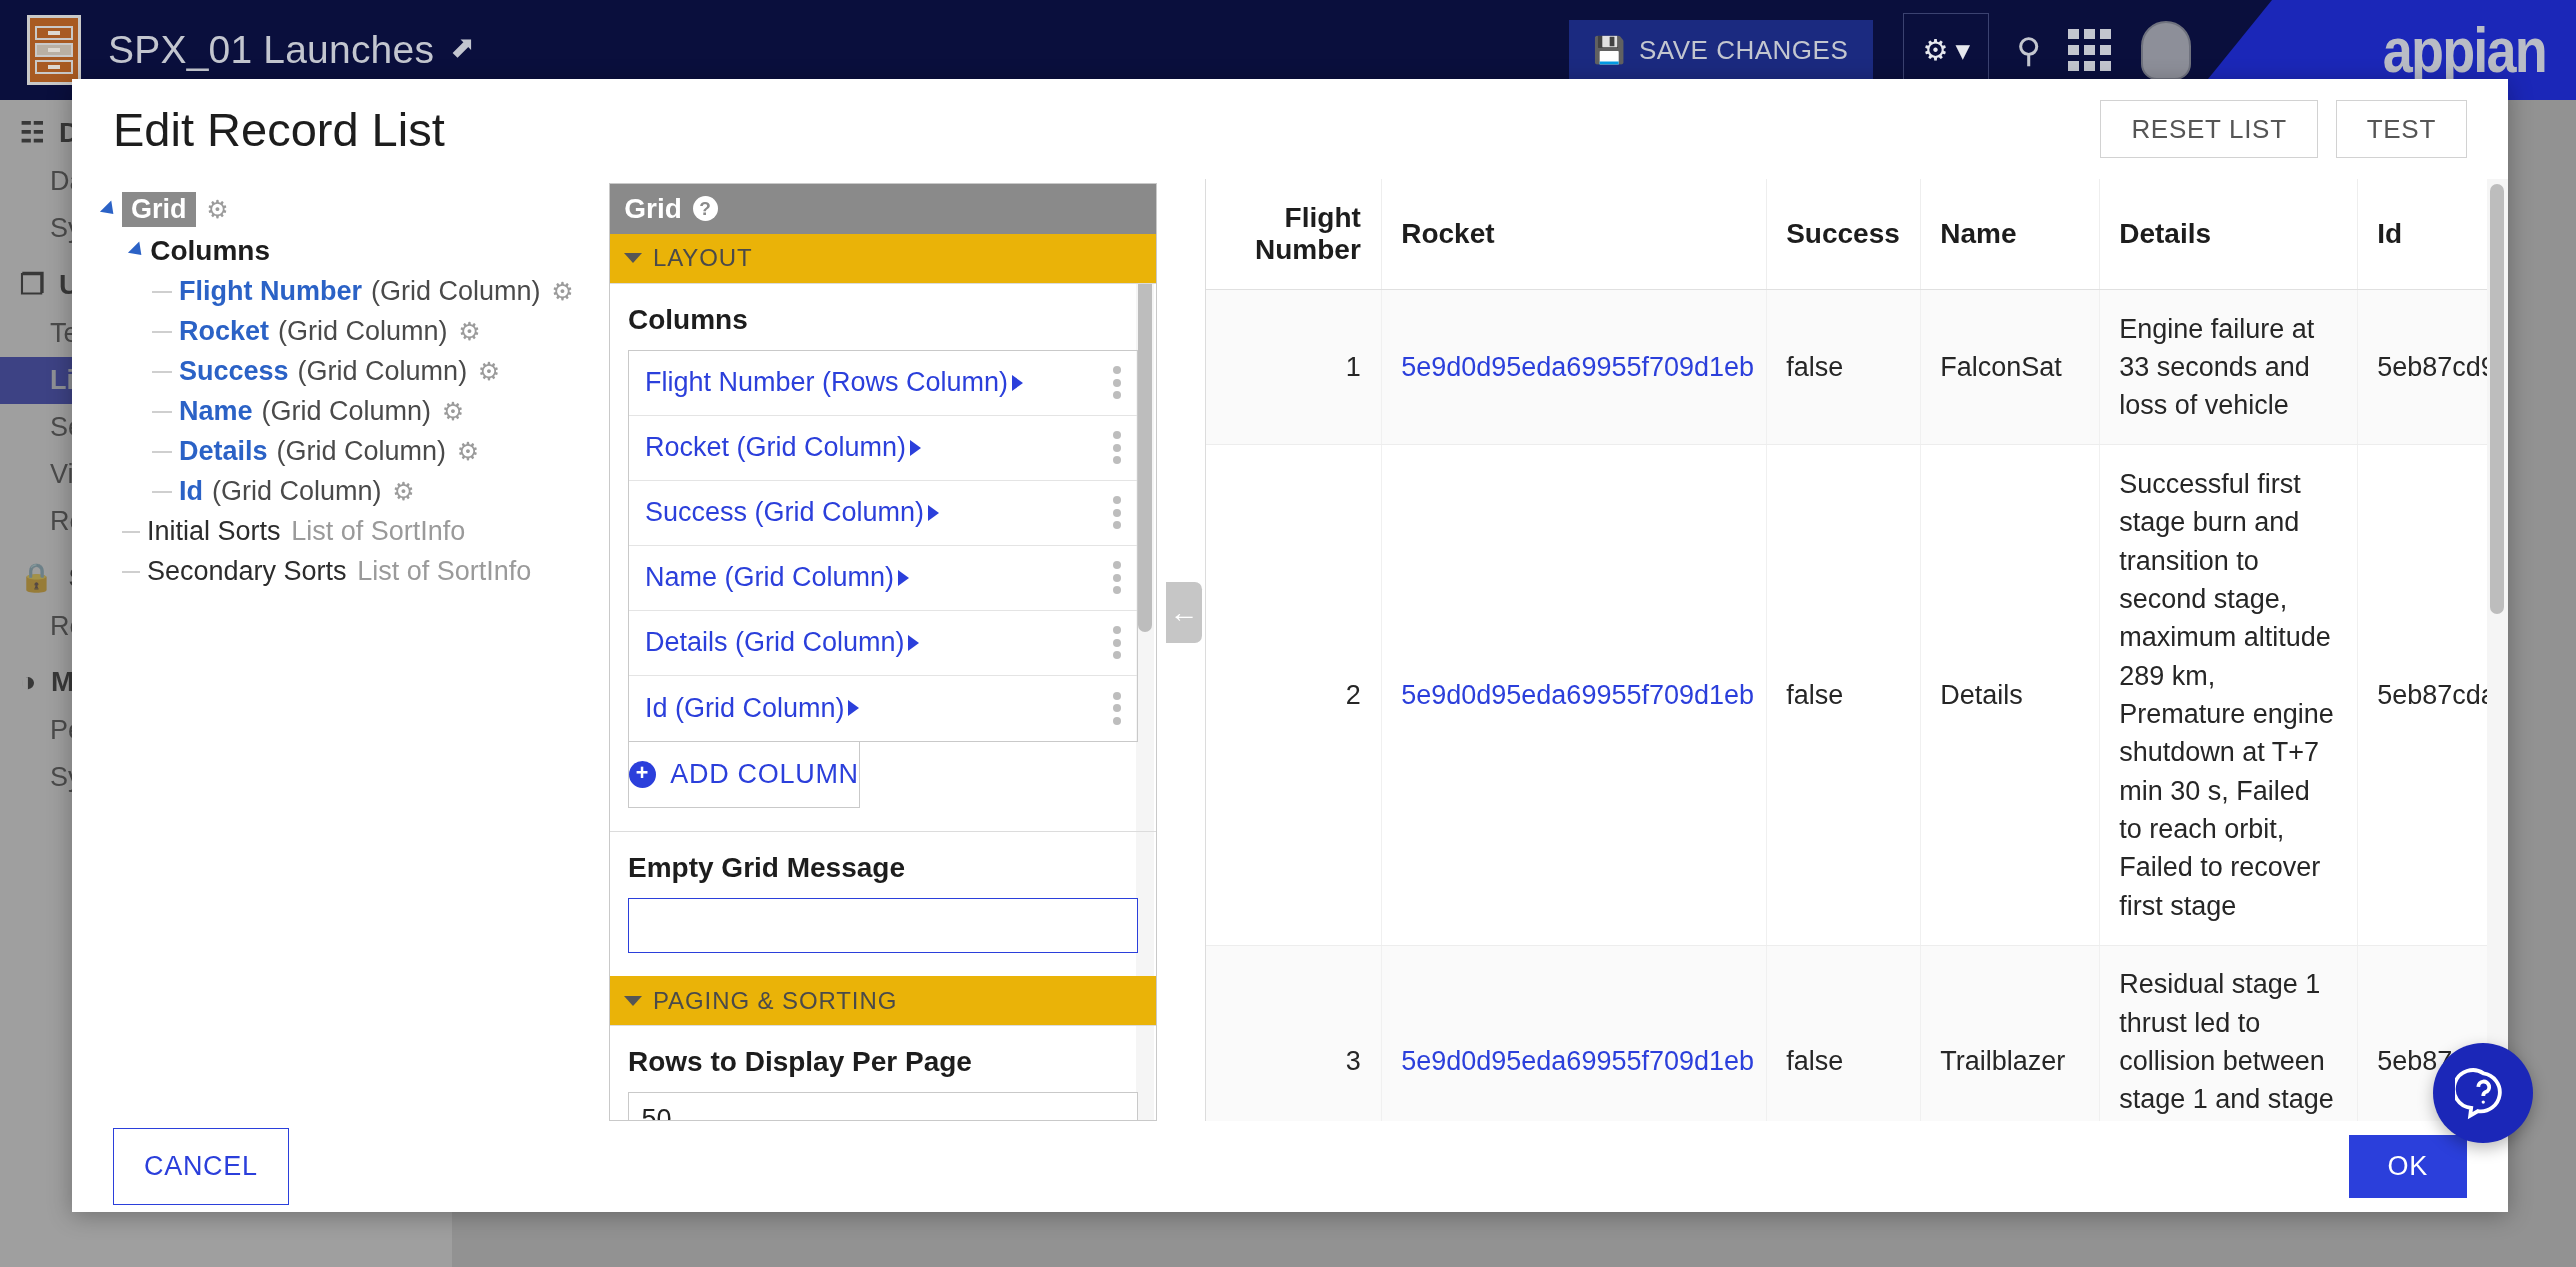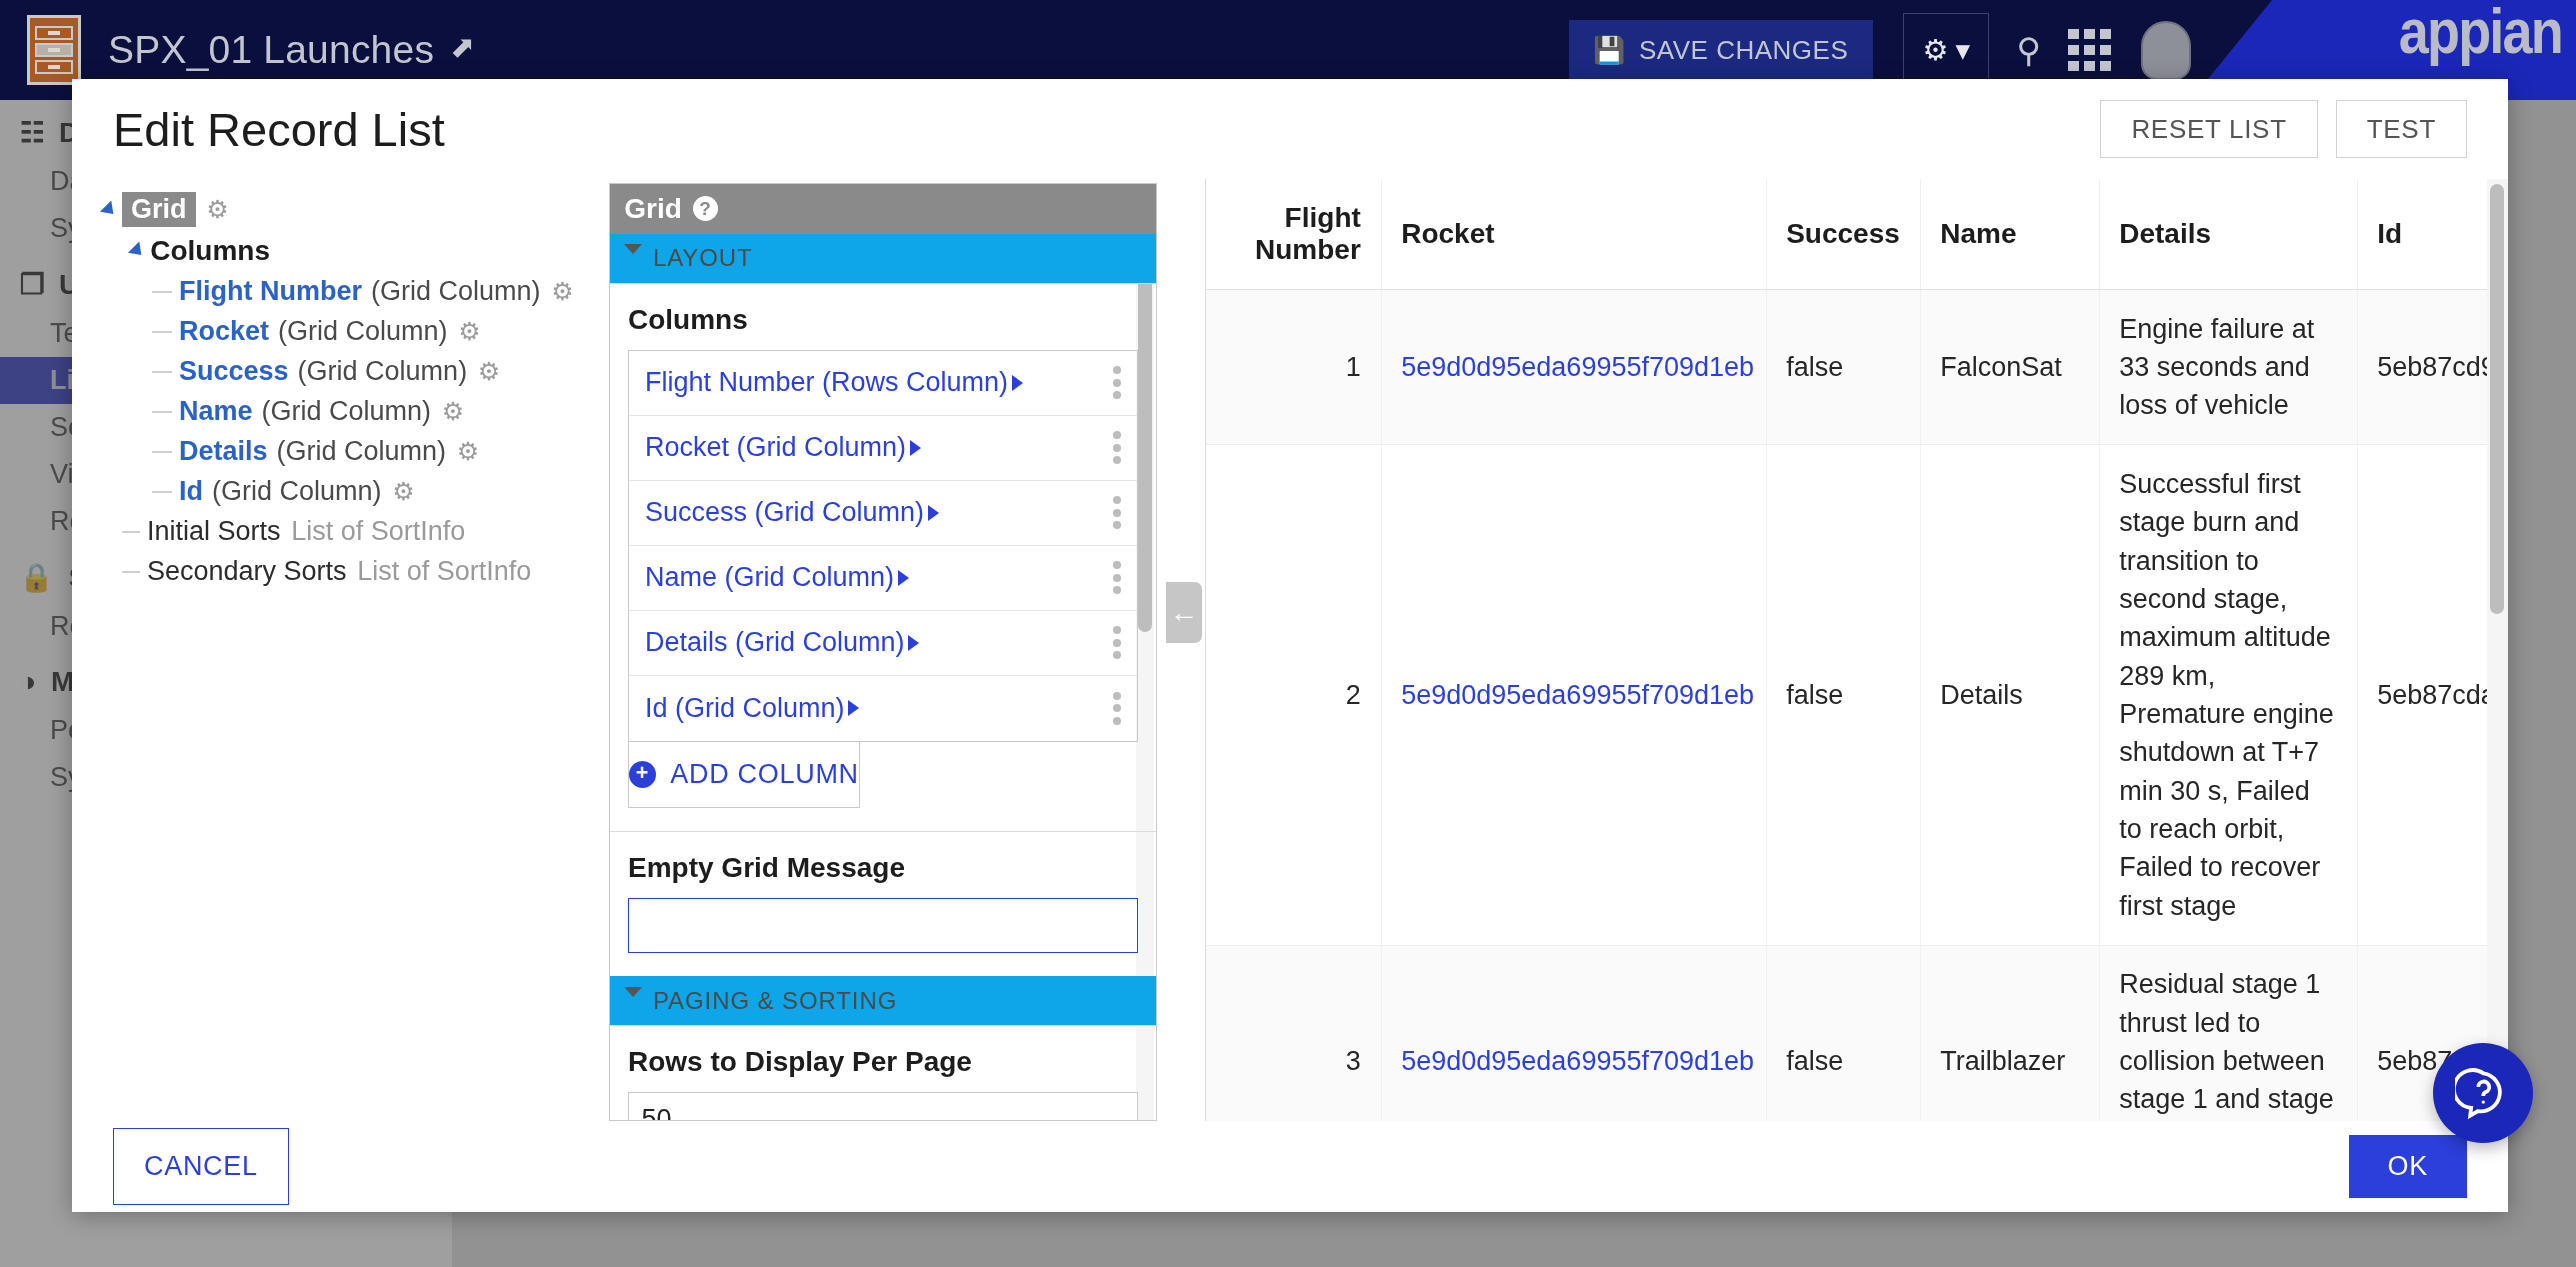--- a/index.html
+++ b/index.html
@@ -57,22 +57,22 @@
   .grid-dots i { display: block; width: 10.7px; height: 10.7px; background: #c3c6cf; }
   .avatar-head {
     width: 50px; height: 59px; background: #8d8f99;
     border-radius: 25px 25px 16px 16px; margin-left: 30px;
     border: 2.7px solid #6f727e;
   }
   .appian-brand {
     position: absolute; right: 0; top: 0; height: 100px; width: 385px;
     background: #1b27b8;
     clip-path: polygon(81px 0, 385px 0, 385px 100px, 0 100px);
-    display: flex; align-items: flex-start; justify-content: flex-end;
-    padding-right: 14px;
+    display: flex; align-items: center; justify-content: flex-end;
+    padding-right: 30px;
   }
   .appian-brand span {
     color: #b9bcc6; font-size: 54px; font-weight: 700; letter-spacing: -1.8px;
     transform: scaleY(1.15);
   }
 
   
   .bg-sidebar {
     position: absolute; left: 0; top: 100px; width: 452px; height: 1167px;
     background: #f4f4f4;
@@ -166,23 +166,23 @@
     align-items: center; padding: 0 14.3px; font-size: 28px; font-weight: 700;
     gap: 10.7px; flex: none;
   }
   .q-badge {
     width: 25px; height: 25px; border-radius: 50%; background: #fff;
     color: #8a8a8a; font-size: 19px; font-weight: 700;
     display: flex; align-items: center; justify-content: center;
   }
   .cfg-scroll { flex: 1; overflow: hidden; position: relative; }
   .section-bar {
-    background: #0ea5e9; border-bottom: 0.9px solid #dcdcdc;
+    background: #eab308; border-bottom: 0.9px solid #dcdcdc;
     padding: 10.7px 14.3px; font-size: 24px; color: #4a4a4a; letter-spacing: 0.9px;
-    display: flex; gap: 10.7px;
+    display: flex; align-items: center; gap: 10.7px;
   }
   .caret-down {
     width: 0; height: 0; border-left: 9px solid transparent;
     border-right: 9px solid transparent; border-top: 10.7px solid #555;
   }
   .cfg-block { padding: 19.7px 18px 23px; }
   .cfg-label { font-size: 28px; font-weight: 700; color: #1d1d1d; margin-bottom: 14.3px; }
   .col-list { border: 0.9px solid #c9c9c9; }
   .col-item {
     height: 65px; display: flex; align-items: center; padding: 0 16px;

